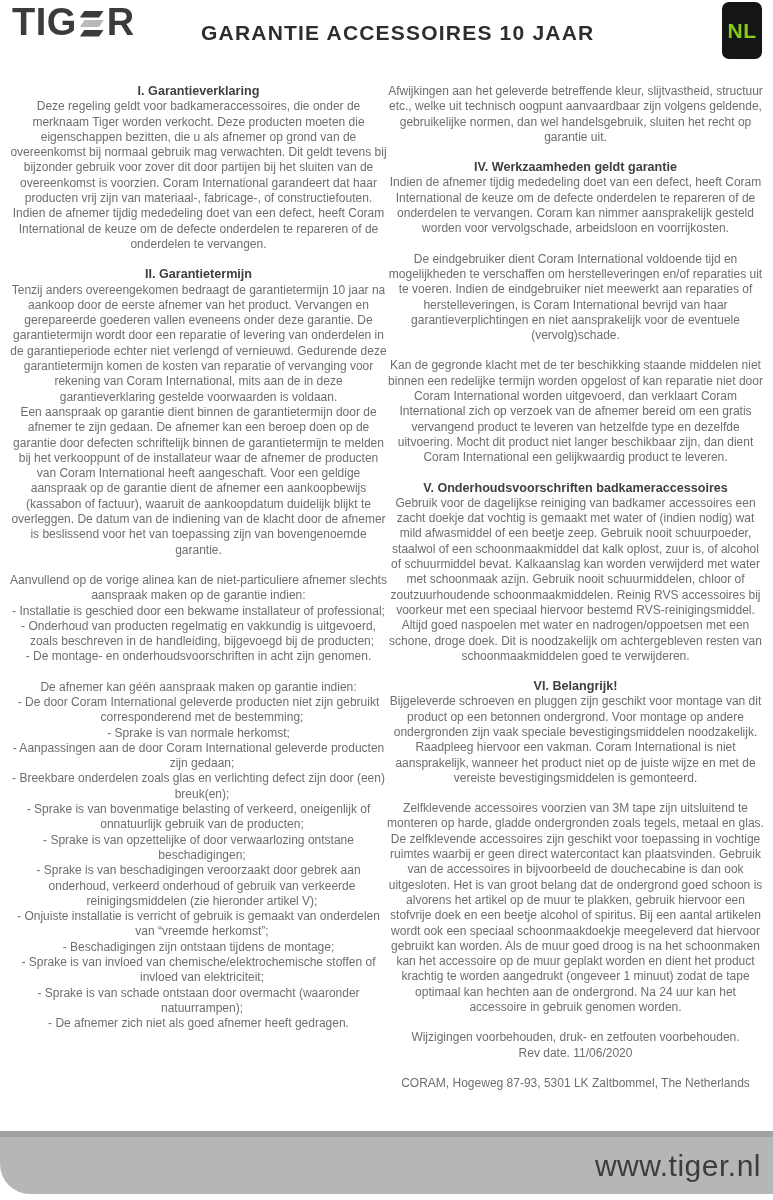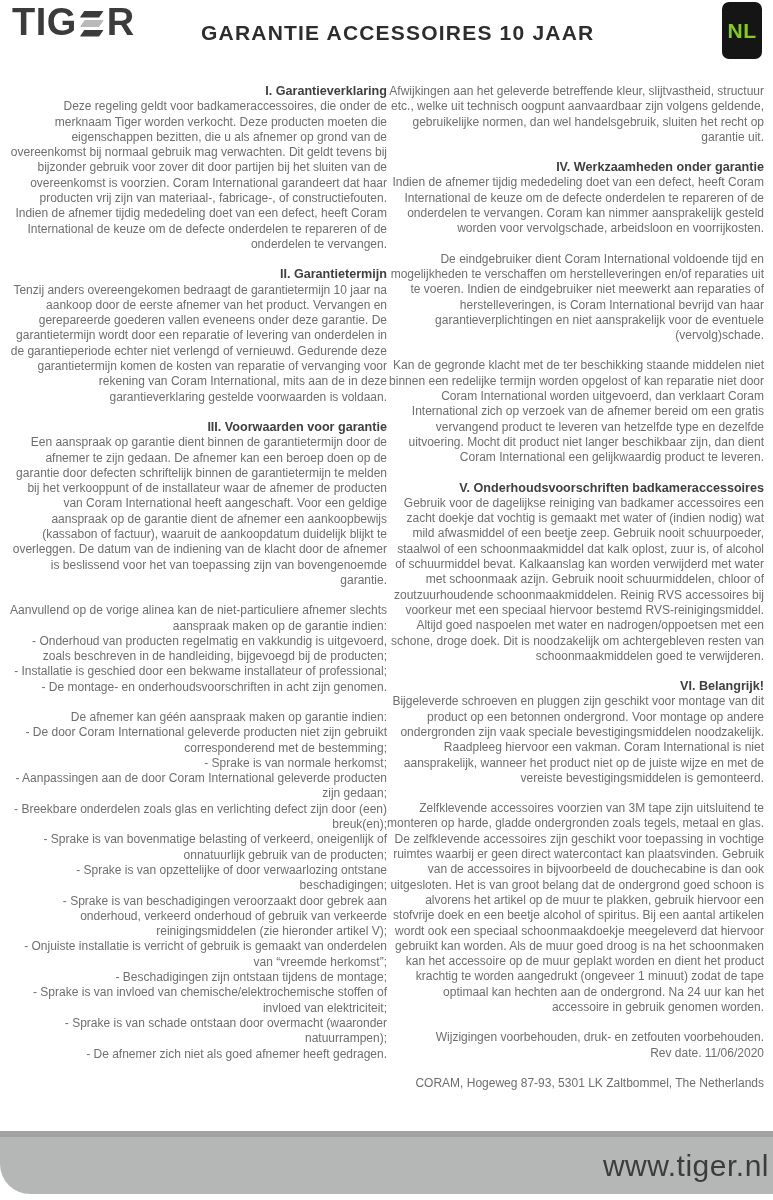--- a/index.html
+++ b/index.html
@@ -33,36 +33,36 @@
   .badge {
     position:absolute; top:2px; right:11px; width:40px; height:57px;
     background:#151515; color:#84cc16; border-radius:7px;
     display:flex; align-items:center; justify-content:center;
     font-size:21px; font-weight:bold; letter-spacing:0.5px;
   }
   
   .content {
     position:absolute; top:84px; left:10px; right:9px; bottom:72px;
     display:flex; overflow:hidden;
-    color:#6e6e6e; font-size:12px; line-height:15.3px; text-align:right;
+    color:#6e6e6e; font-size:12px; line-height:15.3px; text-align:center;
   }
   .col { flex:1; min-width:0; }
   .sec-heading { font-weight:bold; color:#3f3f3f; font-size:12.6px; }
   .para { white-space:pre-line; }
   .list-item { padding-left:7px; text-indent:-7px; }
   
   .footer-strip {
     position:absolute; left:0; right:0; top:1131px; height:14px;
     background:#a1a3a2;
   }
   .footer-bar {
     position:absolute; left:0; right:0; top:1137px; height:57px;
     background:#b5b7b6; border-bottom-left-radius:30px;
     display:flex; align-items:center; justify-content:flex-end;
-    padding-right:4px; box-sizing:border-box;
+    padding-right:12px; box-sizing:border-box;
   }
   .website { font-size:30px; color:#3c3c3c; letter-spacing:0.5px; }
 </style>
 </head>
 <body>
 
 <div class="logo">
   <span>TIG</span>
   <span class="logo-bars">
     <span class="bar-dark"></span>
@@ -75,47 +75,46 @@
 <div class="doc-title">GARANTIE ACCESSOIRES 10 JAAR</div>
 
 <div class="badge">NL</div>
 
 <div class="content">
   <div class="col" id="col-left">
       <div class="sec-heading" style="margin-top: 0px;">I. Garantieverklaring</div>
       <div class="para" style="margin-top: 0px;">Deze regeling geldt voor badkameraccessoires, die onder de merknaam Tiger worden verkocht. Deze producten moeten die eigenschappen bezitten, die u als afnemer op grond van de overeenkomst bij normaal gebruik mag verwachten. Dit geldt tevens bij bijzonder gebruik voor zover dit door partijen bij het sluiten van de overeenkomst is voorzien. Coram International garandeert dat haar producten vrij zijn van materiaal-, fabricage-, of constructiefouten. Indien de afnemer tijdig mededeling doet van een defect, heeft Coram International de keuze om de defecte onderdelen te repareren of de onderdelen te vervangen.</div>
       <div class="sec-heading" style="margin-top: 15px;">II. Garantietermijn</div>
       <div class="para" style="margin-top: 0px;">Tenzij anders overeengekomen bedraagt de garantietermijn 10 jaar na aankoop door de eerste afnemer van het product. Vervangen en gerepareerde goederen vallen eveneens onder deze garantie. De garantietermijn wordt door een reparatie of levering van onderdelen in de garantieperiode echter niet verlengd of vernieuwd. Gedurende deze garantietermijn komen de kosten van reparatie of vervanging voor rekening van Coram International, mits aan de in deze garantieverklaring gestelde voorwaarden is voldaan.</div>
-      <div class="sec-heading" style="margin-top: 15px;">III. Voorwaarden voor garantie</div>
       <div class="para" style="margin-top: 0px;">Een aanspraak op garantie dient binnen de garantietermijn door de afnemer te zijn gedaan. De afnemer kan een beroep doen op de garantie door defecten schriftelijk binnen de garantietermijn te melden bij het verkooppunt of de installateur waar de afnemer de producten van Coram International heeft aangeschaft. Voor een geldige aanspraak op de garantie dient de afnemer een aankoopbewijs (kassabon of factuur), waaruit de aankoopdatum duidelijk blijkt te overleggen. De datum van de indiening van de klacht door de afnemer is beslissend voor het van toepassing zijn van bovengenoemde garantie.</div>
       <div class="para" style="margin-top: 15px;">Aanvullend op de vorige alinea kan de niet-particuliere afnemer slechts aanspraak maken op de garantie indien:</div>
       <div class="list" style="margin-top: 0px;">
+        <div class="list-item">- Installatie is geschied door een bekwame installateur of professional;</div>
         <div class="list-item">- Onderhoud van producten regelmatig en vakkundig is uitgevoerd, zoals beschreven in de handleiding, bijgevoegd bij de producten;</div>
-        <div class="list-item">- Installatie is geschied door een bekwame installateur of professional;</div>
         <div class="list-item">- De montage- en onderhoudsvoorschriften in acht zijn genomen.</div>
       </div>
       <div class="para" style="margin-top: 15px;">De afnemer kan géén aanspraak maken op garantie indien:</div>
       <div class="list" style="margin-top: 0px;">
         <div class="list-item">- De door Coram International geleverde producten niet zijn gebruikt corresponderend met de bestemming;</div>
         <div class="list-item">- Sprake is van normale herkomst;</div>
         <div class="list-item">- Aanpassingen aan de door Coram International geleverde producten zijn gedaan;</div>
         <div class="list-item">- Breekbare onderdelen zoals glas en verlichting defect zijn door (een) breuk(en);</div>
         <div class="list-item">- Sprake is van bovenmatige belasting of verkeerd, oneigenlijk of onnatuurlijk gebruik van de producten;</div>
         <div class="list-item">- Sprake is van opzettelijke of door verwaarlozing ontstane beschadigingen;</div>
         <div class="list-item">- Sprake is van beschadigingen veroorzaakt door gebrek aan onderhoud, verkeerd onderhoud of gebruik van verkeerde reinigingsmiddelen (zie hieronder artikel V);</div>
         <div class="list-item">- Onjuiste installatie is verricht of gebruik is gemaakt van onderdelen van “vreemde herkomst”;</div>
         <div class="list-item">- Beschadigingen zijn ontstaan tijdens de montage;</div>
         <div class="list-item">- Sprake is van invloed van chemische/elektrochemische stoffen of invloed van elektriciteit;</div>
         <div class="list-item">- Sprake is van schade ontstaan door overmacht (waaronder natuurrampen);</div>
         <div class="list-item">- De afnemer zich niet als goed afnemer heeft gedragen.</div>
       </div>
     </div>
   <div class="col" id="col-right">
       <div class="para" style="margin-top: 0px;">Afwijkingen aan het geleverde betreffende kleur, slijtvastheid, structuur etc., welke uit technisch oogpunt aanvaardbaar zijn volgens geldende, gebruikelijke normen, dan wel handelsgebruik, sluiten het recht op garantie uit.</div>
-      <div class="sec-heading" style="margin-top: 15px;">IV. Werkzaamheden onder garantie</div>
+      <div class="sec-heading" style="margin-top: 15px;">IV. Werkzaamheden geldt garantie</div>
       <div class="para" style="margin-top: 0px;">Indien de afnemer tijdig mededeling doet van een defect, heeft Coram International de keuze om de defecte onderdelen te repareren of de onderdelen te vervangen. Coram kan nimmer aansprakelijk gesteld worden voor vervolgschade, arbeidsloon en voorrijkosten.</div>
       <div class="para" style="margin-top: 15px;">De eindgebruiker dient Coram International voldoende tijd en mogelijkheden te verschaffen om herstelleveringen en/of reparaties uit te voeren. Indien de eindgebruiker niet meewerkt aan reparaties of herstelleveringen, is Coram International bevrijd van haar garantieverplichtingen en niet aansprakelijk voor de eventuele (vervolg)schade.</div>
       <div class="para" style="margin-top: 15px;">Kan de gegronde klacht met de ter beschikking staande middelen niet binnen een redelijke termijn worden opgelost of kan reparatie niet door Coram International worden uitgevoerd, dan verklaart Coram International zich op verzoek van de afnemer bereid om een gratis vervangend product te leveren van hetzelfde type en dezelfde uitvoering. Mocht dit product niet langer beschikbaar zijn, dan dient Coram International een gelijkwaardig product te leveren.</div>
       <div class="sec-heading" style="margin-top: 15px;">V. Onderhoudsvoorschriften badkameraccessoires</div>
       <div class="para" style="margin-top: 0px;">Gebruik voor de dagelijkse reiniging van badkamer accessoires een zacht doekje dat vochtig is gemaakt met water of (indien nodig) wat mild afwasmiddel of een beetje zeep. Gebruik nooit schuurpoeder, staalwol of een schoonmaakmiddel dat kalk oplost, zuur is, of alcohol of schuurmiddel bevat. Kalkaanslag kan worden verwijderd met water met schoonmaak azijn. Gebruik nooit schuurmiddelen, chloor of zoutzuurhoudende schoonmaakmiddelen. Reinig RVS accessoires bij voorkeur met een speciaal hiervoor bestemd RVS-reinigingsmiddel. Altijd goed naspoelen met water en nadrogen/oppoetsen met een schone, droge doek. Dit is noodzakelijk om achtergebleven resten van schoonmaakmiddelen goed te verwijderen.</div>
       <div class="sec-heading" style="margin-top: 15px;">VI. Belangrijk!</div>
       <div class="para" style="margin-top: 0px;">Bijgeleverde schroeven en pluggen zijn geschikt voor montage van dit product op een betonnen ondergrond. Voor montage op andere ondergronden zijn vaak speciale bevestigingsmiddelen noodzakelijk. Raadpleeg hiervoor een vakman. Coram International is niet aansprakelijk, wanneer het product niet op de juiste wijze en met de vereiste bevestigingsmiddelen is gemonteerd.</div>
       <div class="para" style="margin-top: 15px;">Zelfklevende accessoires voorzien van 3M tape zijn uitsluitend te monteren op harde, gladde ondergronden zoals tegels, metaal en glas. De zelfklevende accessoires zijn geschikt voor toepassing in vochtige ruimtes waarbij er geen direct watercontact kan plaatsvinden. Gebruik van de accessoires in bijvoorbeeld de douchecabine is dan ook uitgesloten. Het is van groot belang dat de ondergrond goed schoon is alvorens het artikel op de muur te plakken, gebruik hiervoor een stofvrije doek en een beetje alcohol of spiritus. Bij een aantal artikelen wordt ook een speciaal schoonmaakdoekje meegeleverd dat hiervoor gebruikt kan worden. Als de muur goed droog is na het schoonmaken kan het accessoire op de muur geplakt worden en dient het product krachtig te worden aangedrukt (ongeveer 1 minuut) zodat de tape optimaal kan hechten aan de ondergrond. Na 24 uur kan het accessoire in gebruik genomen worden.</div>
       <div class="para" style="margin-top: 15px;">Wijzigingen voorbehouden, druk- en zetfouten voorbehouden.
 Rev date. 11/06/2020</div>

